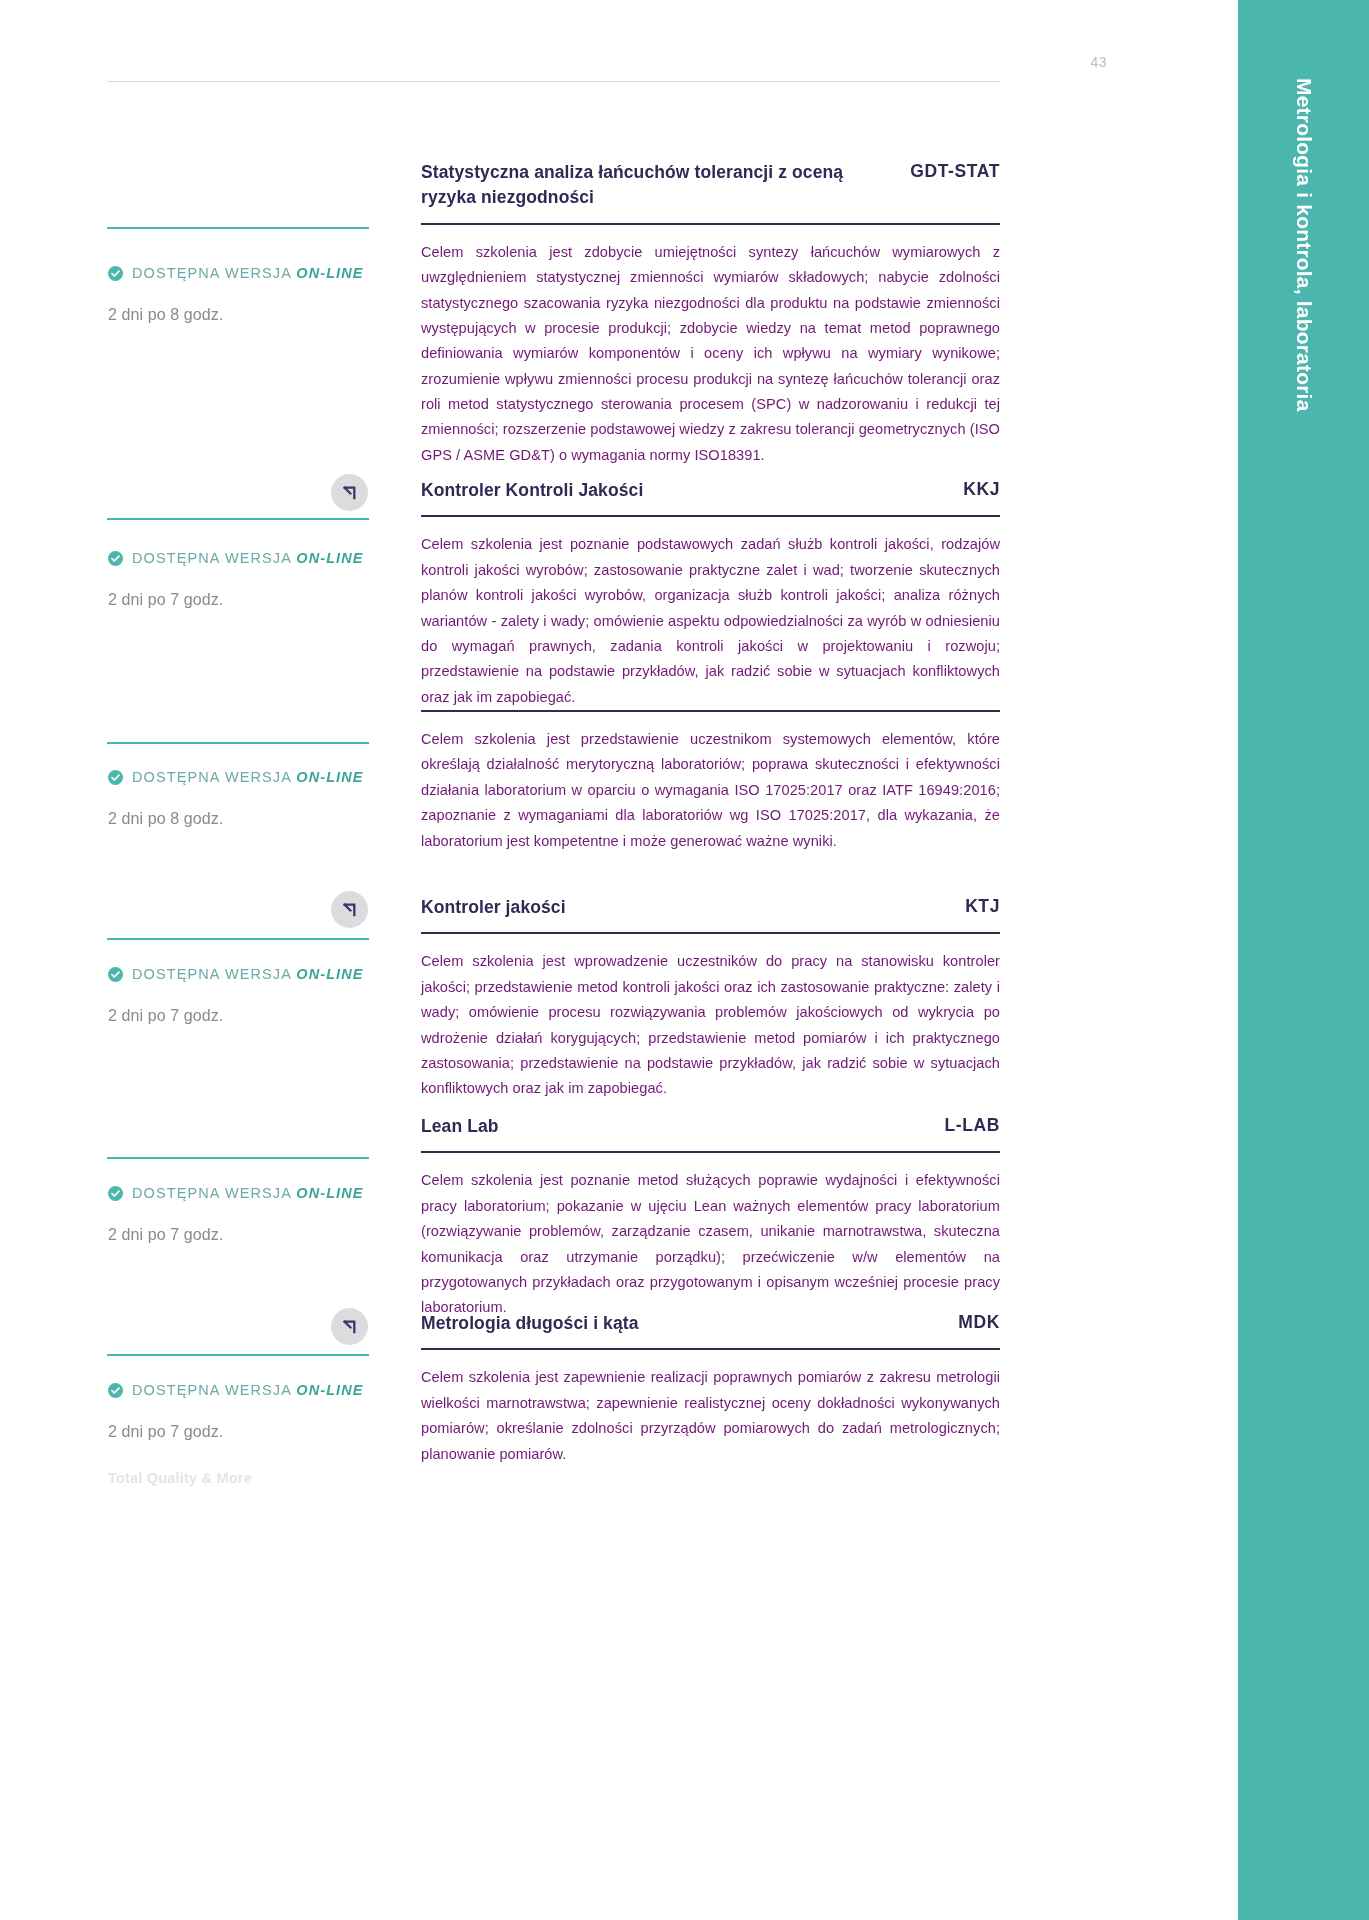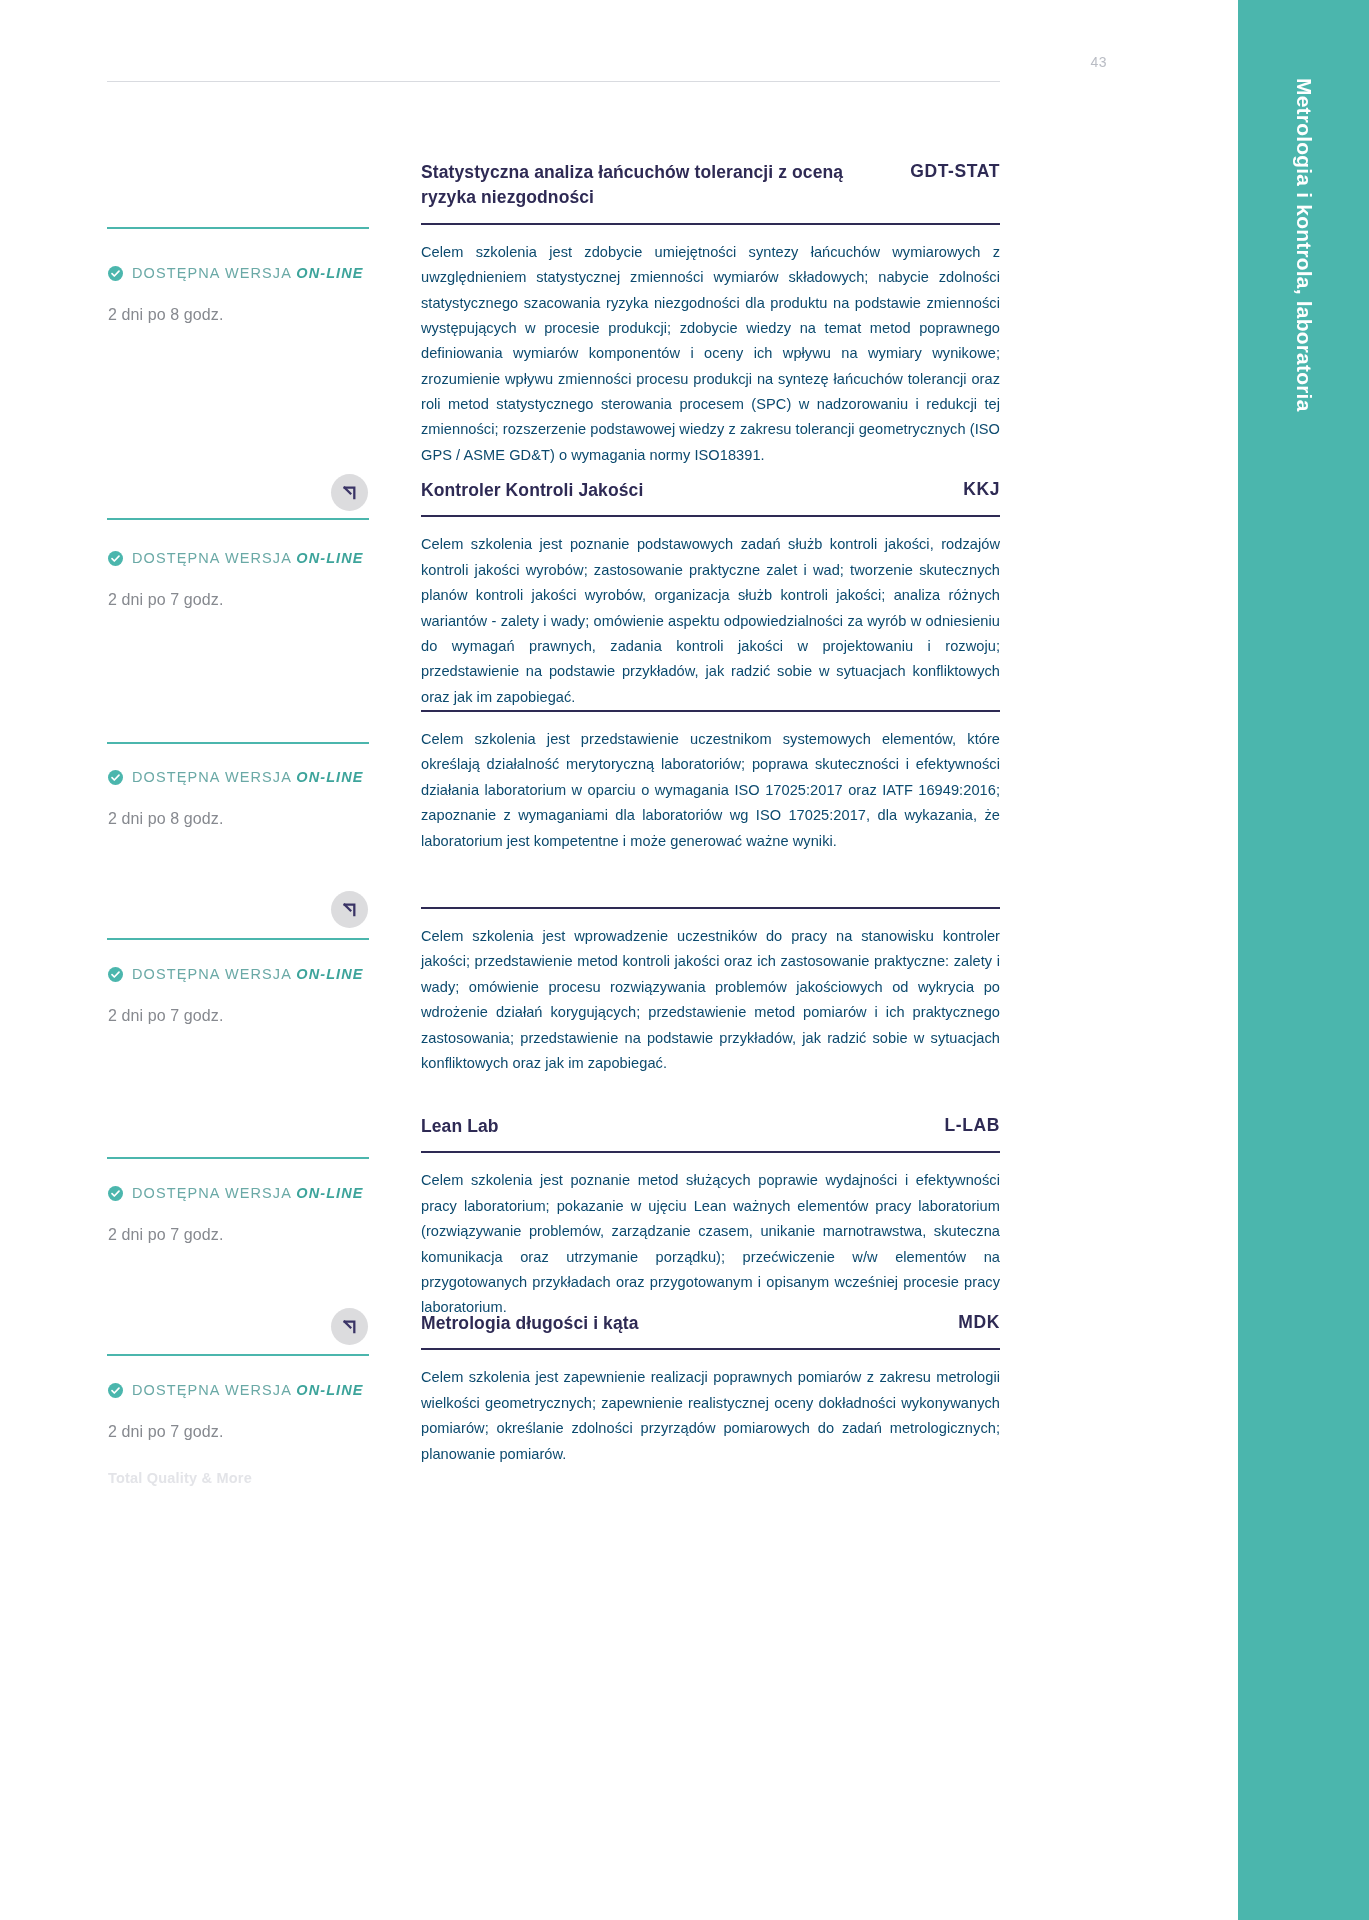--- a/index.html
+++ b/index.html
@@ -171,21 +171,21 @@
   .head-rule {
     margin-top: 12px;
     width: 579px;
     height: 2px;
     background: #2e2a54;
   }
   .course-body {
     margin-top: 15px;
     font-size: 14.6px;
     line-height: 1.74;
-    color: #0c4a6e;
+    color: #701a75;
     text-align: justify;
     letter-spacing: .05px;
     width: 579px;
   }
 </style>
 </head>
 <body>
 
 <div class="page">
 
@@ -252,20 +252,24 @@
         <span class="check-icon">
           <svg width="15" height="15" viewBox="0 0 15 15" aria-hidden="true">
             <path d="M4 7.7 L6.3 10 L11 5.2" fill="none" stroke="#ffffff" stroke-width="1.7" stroke-linecap="round" stroke-linejoin="round"></path>
           </svg>
         </span>
         <span class="tag-text"><span>DOSTĘPNA WERSJA </span><b>ON-LINE</b></span>
       </div>
       <div class="duration" style="top: 810px;">2 dni po 8 godz.</div>
       <div class="course-row" style="top: 895px;">
         <div class="right-col">
+          <div class="course-head">
+            <div class="course-title">Kontroler jakości</div>
+            <div class="course-code">KTJ</div>
+          </div>
           <div class="head-rule"></div>
           <div class="course-body">Celem szkolenia jest wprowadzenie uczestników do pracy na stanowisku kontroler jakości; przedstawienie metod kontroli jakości oraz ich zastosowanie praktyczne: zalety i wady; omówienie procesu rozwiązywania problemów jakościowych od wykrycia po wdrożenie działań korygujących; przedstawienie metod pomiarów i ich praktycznego zastosowania; przedstawienie na podstawie przykładów, jak radzić sobie w sytuacjach konfliktowych oraz jak im zapobiegać.</div>
         </div>
       </div>
       <div class="left-rule" style="top: 938px;"></div>
       <div class="badge-icon-wrap" style="top: 891px;">
         <div class="badge-circle">
           <svg width="21" height="21" viewBox="0 0 24 24" aria-hidden="true">
             <path d="M6.5 6.5 H17.5 V18.5" fill="none" stroke="#3a3466" stroke-width="2.6" stroke-linecap="square"></path>
             <path d="M6.5 6.5 L13 13" fill="none" stroke="#3a3466" stroke-width="2.6" stroke-linecap="square"></path>
@@ -301,21 +305,21 @@
         <span class="tag-text"><span>DOSTĘPNA WERSJA </span><b>ON-LINE</b></span>
       </div>
       <div class="duration" style="top: 1226px;">2 dni po 7 godz.</div>
       <div class="course-row" style="top: 1311px;">
         <div class="right-col">
           <div class="course-head">
             <div class="course-title">Metrologia długości i kąta</div>
             <div class="course-code">MDK</div>
           </div>
           <div class="head-rule"></div>
-          <div class="course-body">Celem szkolenia jest zapewnienie realizacji poprawnych pomiarów z zakresu metrologii wielkości geometrycznych; zapewnienie realistycznej oceny dokładności wykonywanych pomiarów; określanie zdolności przyrządów pomiarowych do zadań metrologicznych; planowanie pomiarów.</div>
+          <div class="course-body">Celem szkolenia jest zapewnienie realizacji poprawnych pomiarów z zakresu metrologii wielkości marnotrawstwa; zapewnienie realistycznej oceny dokładności wykonywanych pomiarów; określanie zdolności przyrządów pomiarowych do zadań metrologicznych; planowanie pomiarów.</div>
         </div>
       </div>
       <div class="left-rule" style="top: 1354px;"></div>
       <div class="badge-icon-wrap" style="top: 1308px;">
         <div class="badge-circle">
           <svg width="21" height="21" viewBox="0 0 24 24" aria-hidden="true">
             <path d="M6.5 6.5 H17.5 V18.5" fill="none" stroke="#3a3466" stroke-width="2.6" stroke-linecap="square"></path>
             <path d="M6.5 6.5 L13 13" fill="none" stroke="#3a3466" stroke-width="2.6" stroke-linecap="square"></path>
           </svg>
         </div>

